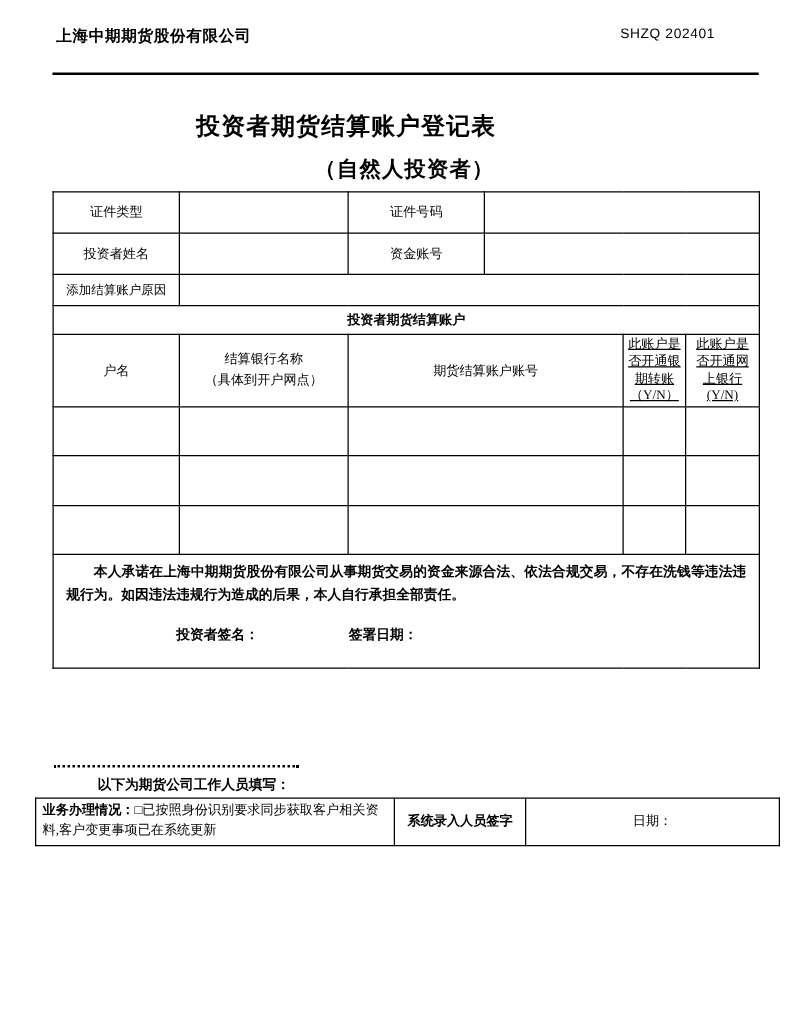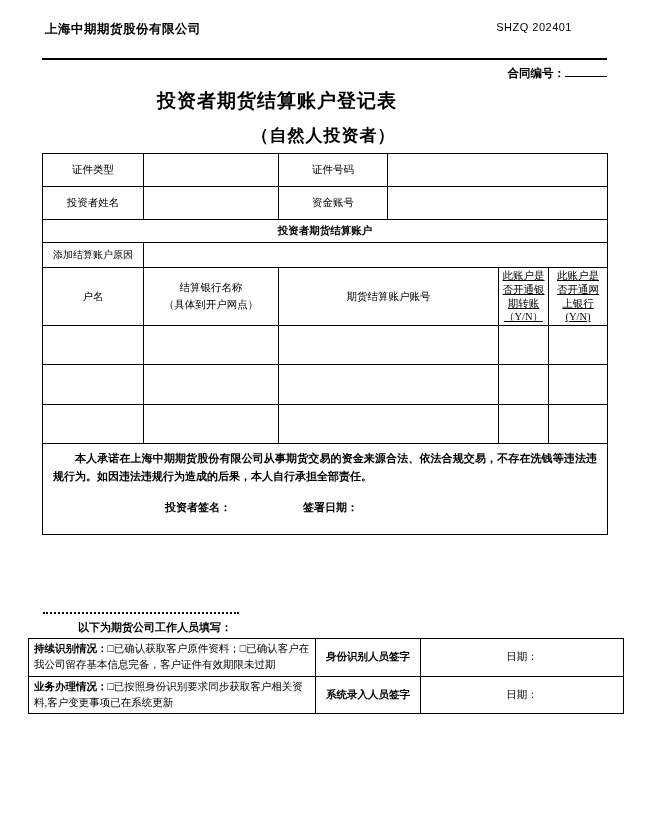--- a/index.html
+++ b/index.html
@@ -27,21 +27,21 @@
   table { border-collapse:collapse; table-layout:fixed; }
   .main-table { position:absolute; top:153px; left:42px; width:565px; }
   .main-table td { border:1px solid #000; font-size:10.5px; text-align:center; vertical-align:middle; padding:1px 2px; }
   .section-header-cell { font-weight:bold; font-size:11px; }
   .small-head { font-size:8.5px; line-height:1.3; padding:1px 0; }
   .small-head span { display:block;text-decoration:underline; }
   .bankname-line { display:block; line-height:1.6; }
   .commit-cell { text-align:left !important; vertical-align:top !important; padding:6px 10px 4px 10px !important; }
   .commit-text { font-weight:bold; font-size:11px; line-height:1.6; text-indent:2em; text-align:justify; }
   .sig-row { margin-top:15px; font-weight:bold; font-size:11px; display:flex; }
-  .sig-name { margin-left:112px; }
+  .sig-name { margin-left:88px; }
   .sig-date { margin-left:72px; }
   
   .dotted-sep { position:absolute; top:612px; left:43px; width:196px; height:0; border-top:2px dotted #000; }
   .staff-note { position:absolute; top:620px; left:46px; font-size:11px; font-weight:bold;margin-left:32px; }
   .staff-table { position:absolute; top:638px; left:28px; width:595px; }
   .staff-table td { border:1px solid #000; font-size:10.5px; vertical-align:middle; }
   .staff-desc { text-align:left; padding:2px 5px; line-height:1.55; }
   .staff-desc b { font-weight:bold; }
   .staff-signer { text-align:center; font-weight:bold; }
   .staff-date { text-align:center; }
@@ -49,23 +49,20 @@
 </head>
 <body>
 
 <div class="page">
 
   <div class="doc-header">
     <span class="company-name">上海中期期货股份有限公司</span>
     <span class="form-code">SHZQ 202401</span>
   </div>
   <div class="top-rule"></div>
-  <div class="contract-line">
-    <span>合同编号：</span><span class="contract-blank"></span>
-  </div>
 
   <div class="title">投资者期货结算账户登记表</div>
   <div class="subtitle">（自然人投资者）</div>
 
   <table class="main-table">
     <colgroup>
       <col style="width:101px">
         <col style="width:135px">
         <col style="width:109px">
       <col style="width:111px">
@@ -78,26 +75,26 @@
       <td></td>
       <td>证件号码</td>
       <td colspan="3"></td>
     </tr>
     <tr style="height:33px">
       <td>投资者姓名</td>
       <td></td>
       <td>资金账号</td>
       <td colspan="3"></td>
     </tr>
-    <tr style="height:23px">
-      <td colspan="6" class="section-header-cell">投资者期货结算账户</td>
-    </tr>
     <tr style="height:25px">
       <td style="padding:1px 0; font-size:10px;">添加结算账户原因</td>
       <td colspan="5"></td>
+    </tr>
+    <tr style="height:23px">
+      <td colspan="6" class="section-header-cell">投资者期货结算账户</td>
     </tr>
     <tr style="height:58px">
       <td>户名</td>
       <td>
         <span class="bankname-line">结算银行名称</span>
         <span class="bankname-line">（具体到开户网点）</span>
       </td>
       <td colspan="2">期货结算账户账号</td>
       <td class="small-head">
         <span>此账户是</span>
@@ -148,27 +145,20 @@
   <div class="dotted-sep"></div>
   <div class="staff-note">以下为期货公司工作人员填写：</div>
 
   <table class="staff-table">
     <colgroup>
       <col style="width:287px">
         <col style="width:105px">
         <col style="width:203px">
     </colgroup>
     <tbody>
-        <tr style="height:35px">
-      <td class="staff-desc">
-        <b>持续识别情况：</b><span>□已确认获取客户原件资料；□已确认客户在我公司留存基本信息完备，客户证件有效期限未过期</span>
-      </td>
-      <td class="staff-signer">身份识别人员签字</td>
-      <td class="staff-date">日期：</td>
-    </tr>
     <tr style="height:33px">
       <td class="staff-desc">
         <b>业务办理情况：</b><span>□已按照身份识别要求同步获取客户相关资料,客户变更事项已在系统更新</span>
       </td>
       <td class="staff-signer">系统录入人员签字</td>
       <td class="staff-date">日期：</td>
     </tr>
   </tbody>
     </table>
 

